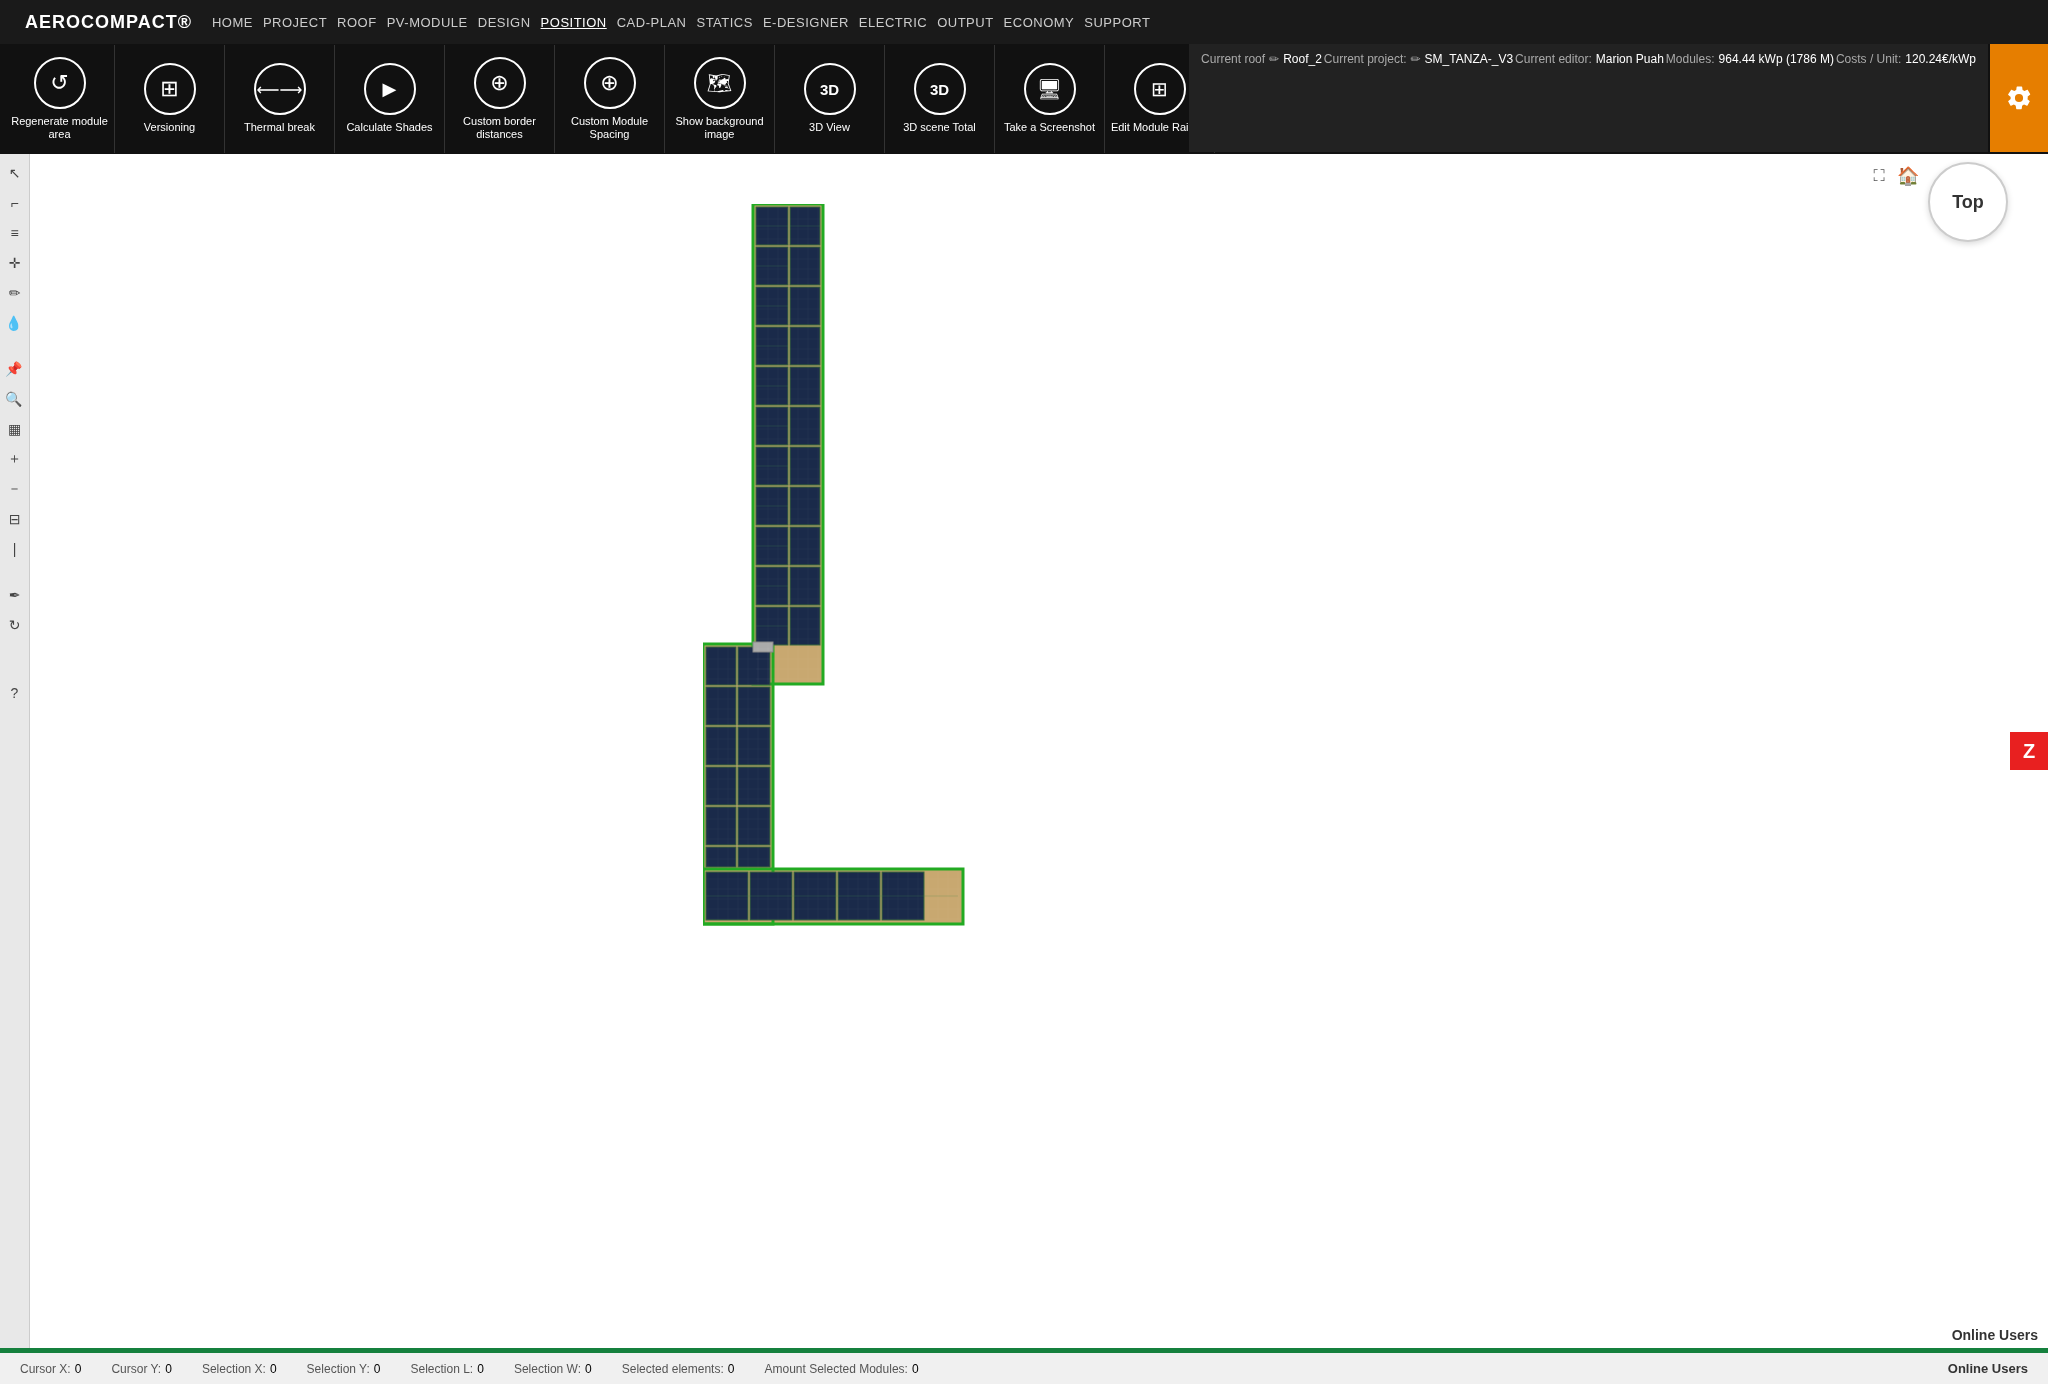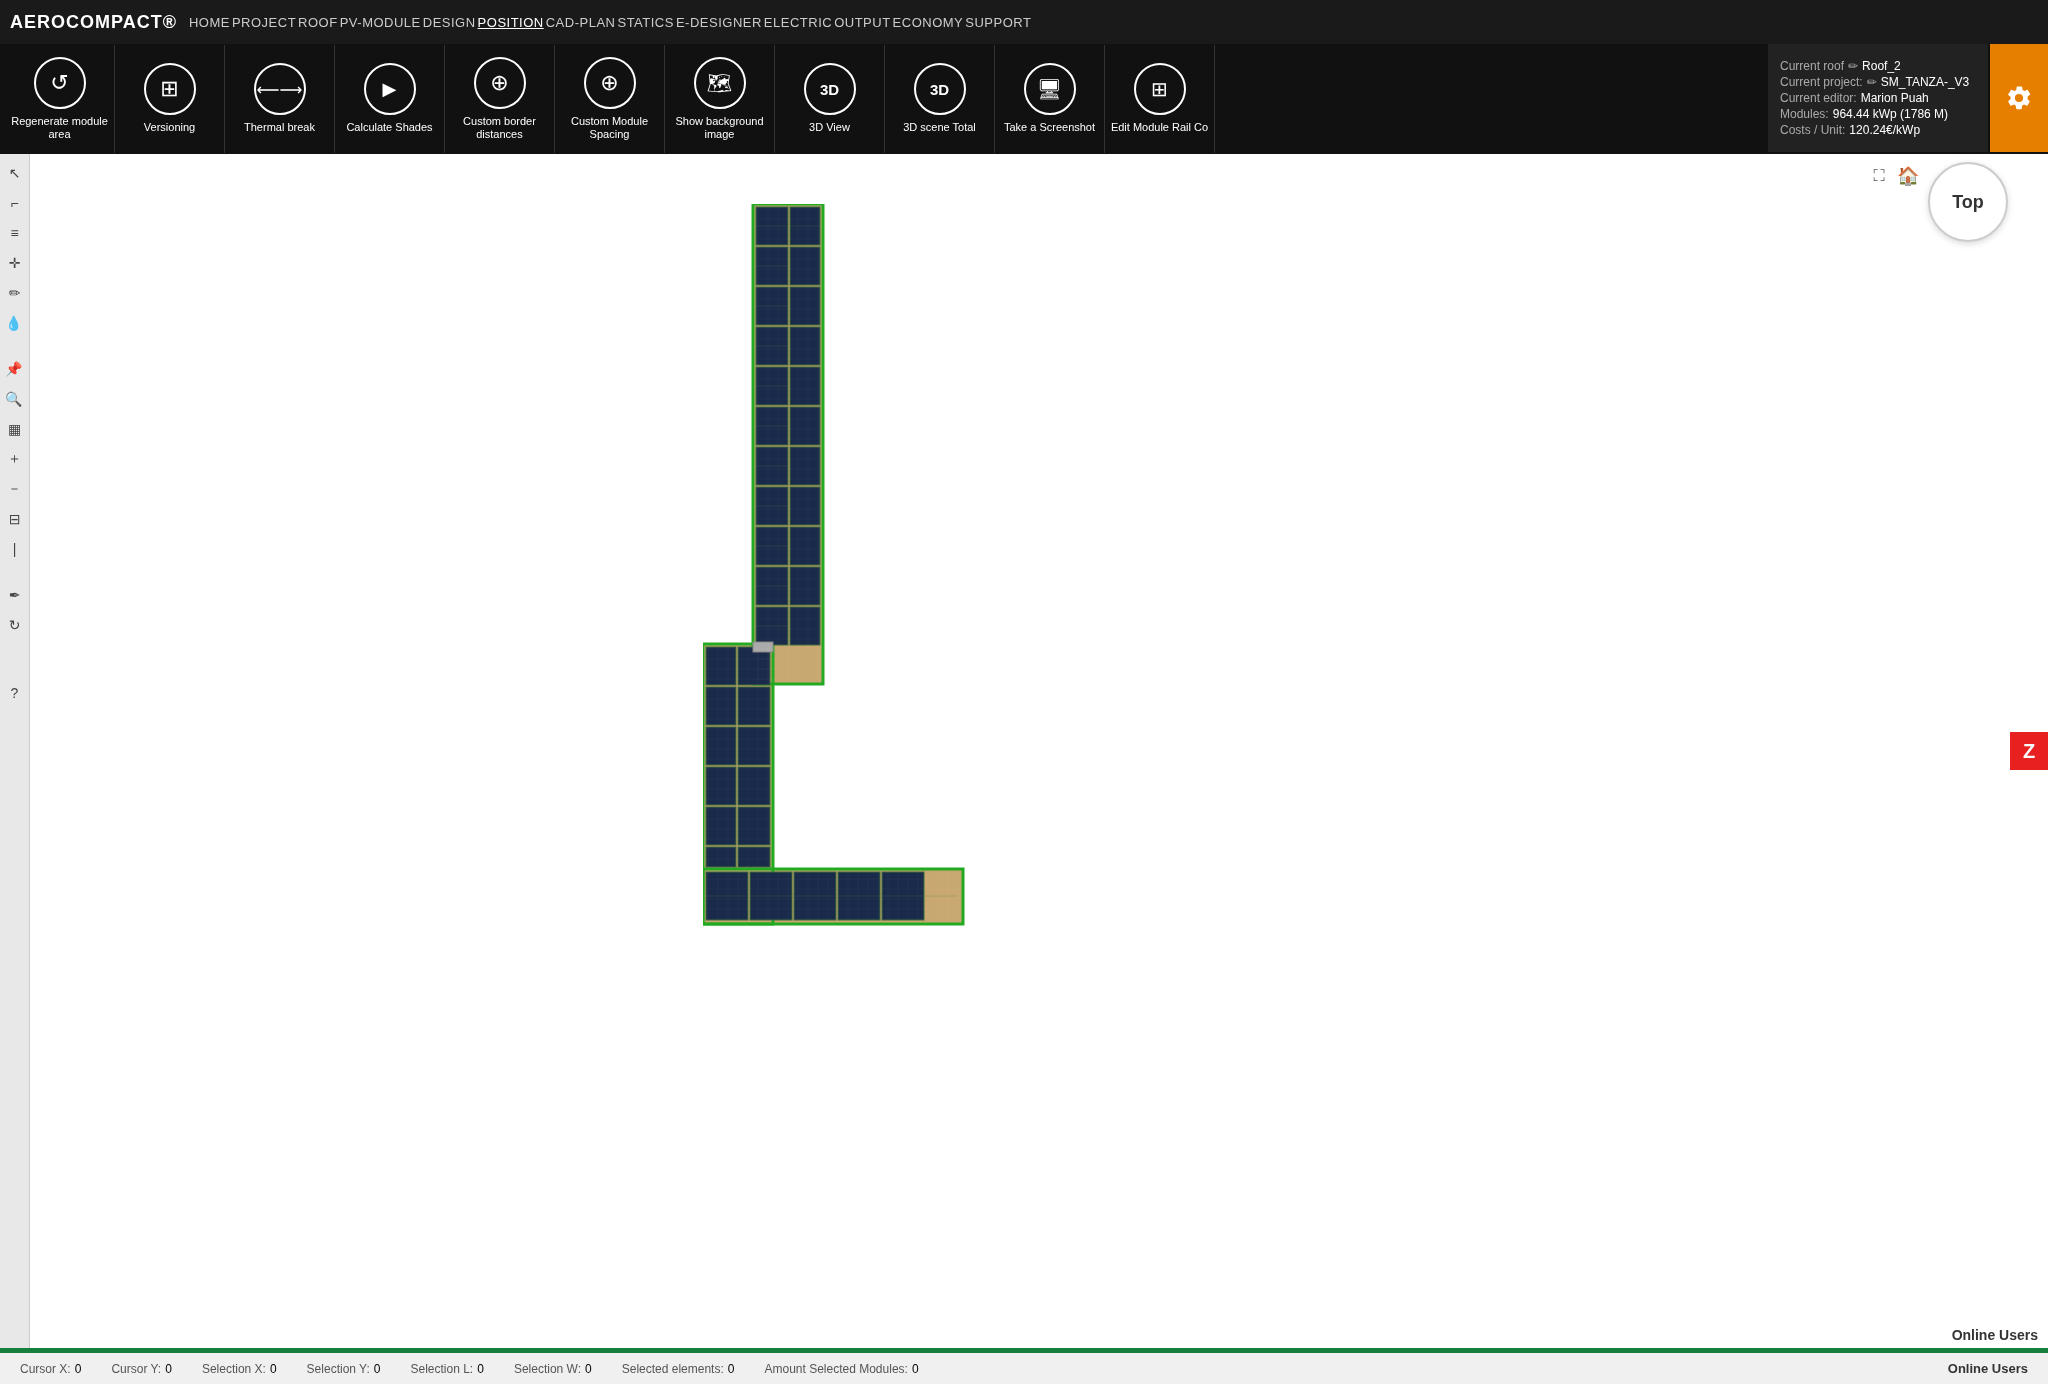--- a/index.html
+++ b/index.html
@@ -5,22 +5,22 @@
     * { margin: 0; padding: 0; box-sizing: border-box; }
     body { width: 2048px; height: 1384px; overflow: hidden; font-family: Arial, sans-serif; background: #f0f0f0; }
 
     
     #top-nav {
       width: 100%;
       height: 44px;
       background: #1a1a1a;
       display: flex;
       align-items: center;
-      padding: 0 10px;
-      gap: 2px;
+      padding: 0 25px;
+      gap: 10px;
     }
     #logo {
       color: white;
       font-weight: bold;
       font-size: 18px;
       letter-spacing: 1px;
       margin-right: 10px;
     }
     .nav-item {
       color: #ccc;
@@ -83,21 +83,21 @@
     #info-panel {
       position: absolute;
       right: 60px;
       top: 0;
       height: 108px;
       background: #222;
       color: white;
       font-size: 12px;
       padding: 8px 12px;
       display: flex;
-      flex-direction: column;
+      flex-direction: row;
       justify-content: center;
       gap: 2px;
       min-width: 220px;
     }
     #info-panel .info-row {
       display: flex;
       gap: 4px;
     }
     #info-panel .info-label { color: #aaa; }
     #info-panel .info-value { color: white; font-weight: normal; }

